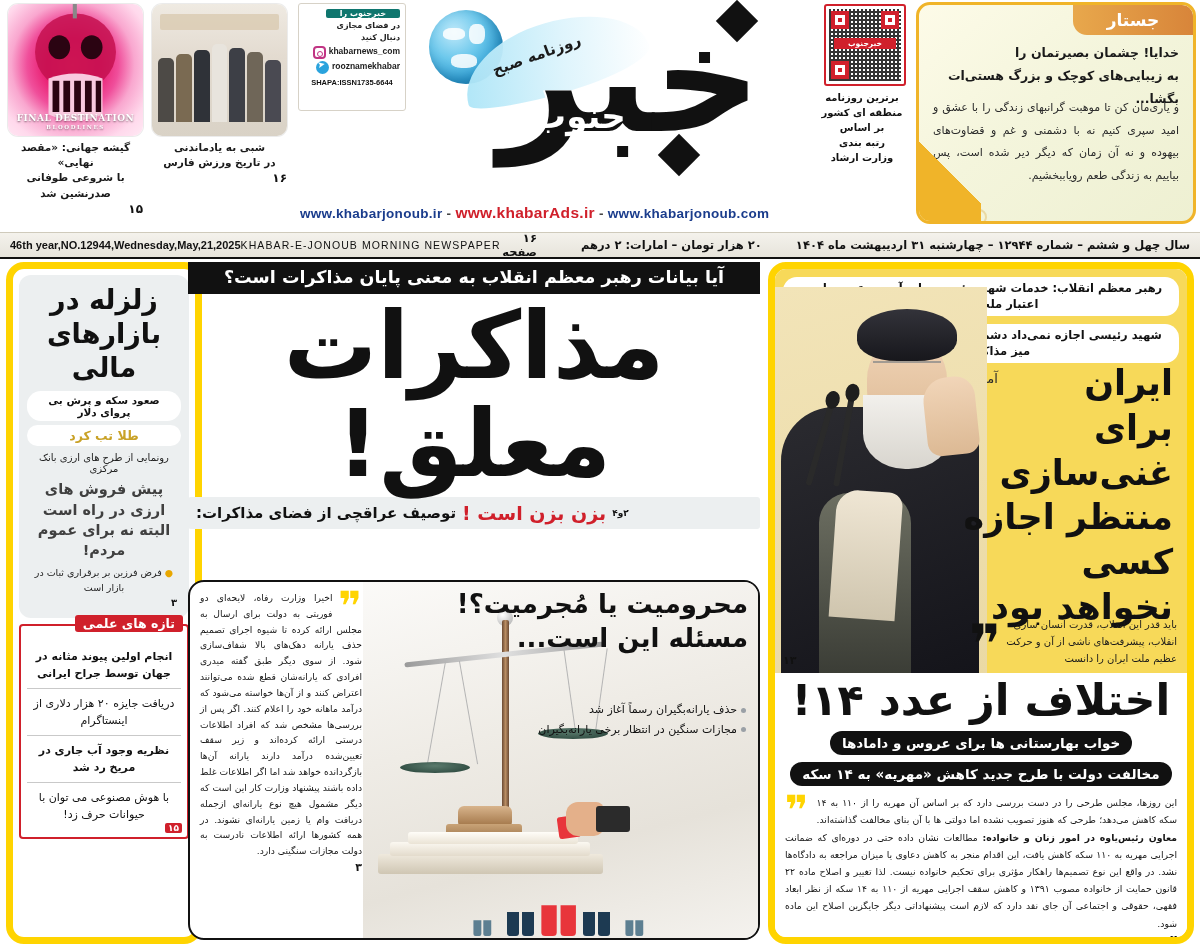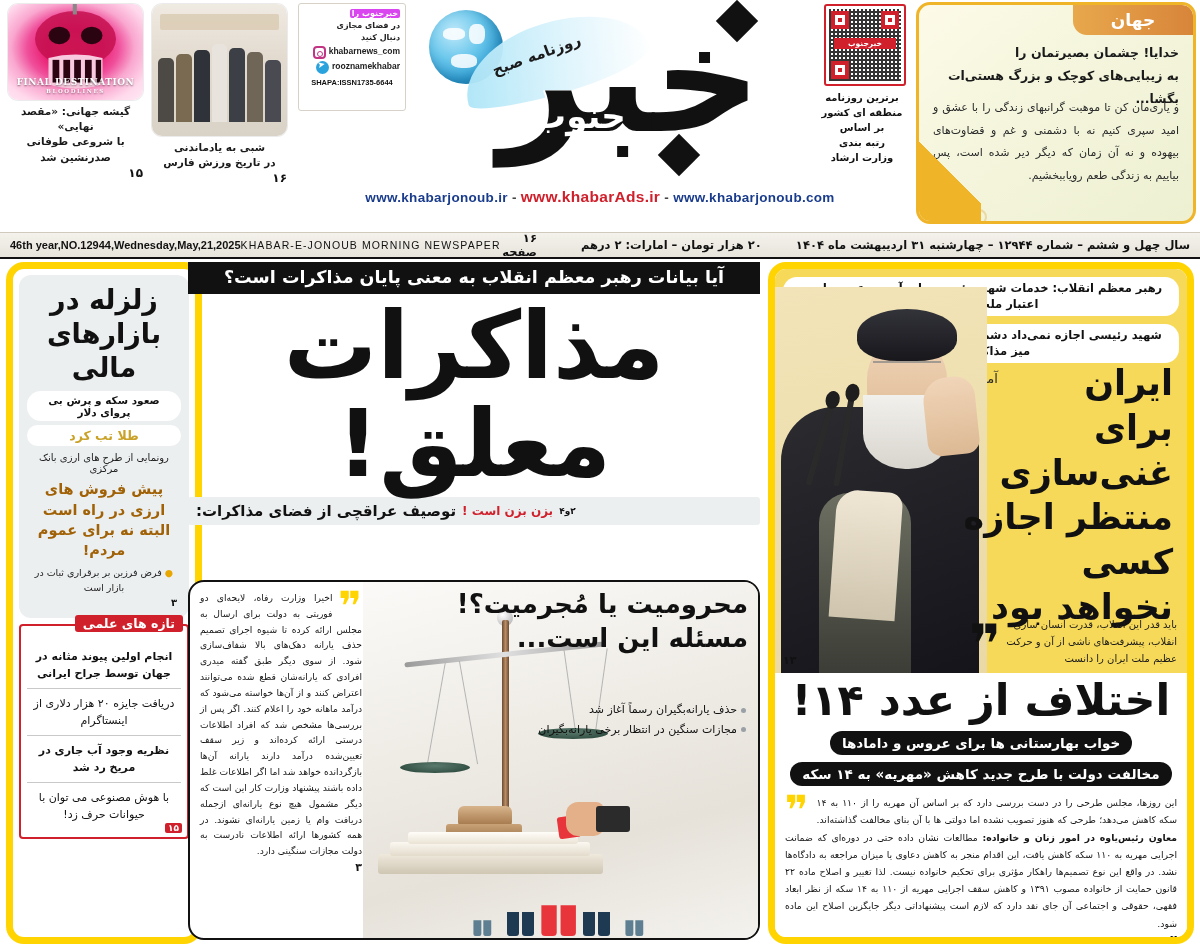--- a/index.html
+++ b/index.html
@@ -24,21 +24,21 @@
     border-radius:10px; overflow:hidden; position:relative;
     box-shadow:0 0 0 1px rgba(0,0,0,.08);
   }
   .promo .cap{
     text-align:center; font-size:10.5px; font-weight:700; line-height:1.45;
     margin-top:4px; color:#1a1a1a; letter-spacing:-.2px;
   }
   .promo .pg{ font-size:12px; font-weight:700; margin-top:1px; }
 
   #promo1{ left:8px; width:135px; }
-  #promo1 .thumb{ height:96px;
+  #promo1 .thumb{ height:132px;
     background:
       radial-gradient(ellipse at 48% 46%, #ff2f6e 0%, #e8176b 26%, #f04f9b 46%, #f9a7cf 62%, #ffd9ec 82%, #ffe9f4 100%);
   }
   #promo2{ left:152px; width:135px; }
   #promo2 .thumb{ height:132px;
     background:linear-gradient(#efeae2 0%, #e3dbd0 40%, #d9d2c6 100%);
   }
   .skullwrap{position:absolute; inset:0;}
   .filmtitle{
     position:absolute; bottom:6px; left:0; right:0; text-align:center;
@@ -51,21 +51,21 @@
   .grouprow i{ display:block; flex:1; border-radius:5px 5px 0 0;}
   .bannerstrip{position:absolute; left:8px; right:8px; top:10px; height:16px; background:#d8c8ad; border-radius:2px; opacity:.75;}
 
   
   .social{
     position:absolute; left:298px; top:3px; width:108px; height:108px;
     border:1px solid #d7d2c7; border-radius:3px; background:#fff;
     padding:4px 5px; text-align:right;
   }
   .social .s-line{ font-size:8px; font-weight:700; line-height:1.5; color:#222;}
-  .social .s-line .hl{ background:#d946ef; color:#fff; padding:0 2px; border-radius:2px;}
+  .social .s-line .hl{ background:#0f766e; color:#fff; padding:0 14px; border-radius:2px;}
   .social .row{ display:flex; align-items:flex-start; gap:3px; margin-top:2px; flex-direction:row-reverse; justify-content:flex-end;}
   .social .row span{ font-size:8.5px; font-weight:700; color:#222; font-family:"Liberation Sans",sans-serif; direction:ltr;}
   .ig{ width:13px; height:13px; border-radius:4px; border:2px solid #c13584; position:relative; flex:0 0 auto;}
   .ig:before{content:""; position:absolute; left:2.5px; top:2.5px; width:4px;height:4px;border:1.5px solid #c13584;border-radius:50%;}
   .tg{ width:13px;height:13px;border-radius:50%; background:#2aa3dd; flex:0 0 auto; position:relative;}
   .tg:after{content:"➤"; position:absolute; left:2px; top:-1px; font-size:8px; color:#fff; transform:rotate(-12deg);}
   .shapa{ font-size:7.5px; font-weight:700; margin-top:4px; text-align:center; font-family:"Liberation Sans",sans-serif; direction:ltr;}
 
   
   .logo{ position:absolute; left:404px; top:0px; width:400px; height:200px;}
@@ -94,21 +94,21 @@
   }
   .logo-jonoub{
     position:absolute; left:128px; top:96px; font-size:34px; font-weight:700; color:#fff;
     z-index:5;
   }
   .dia{ position:absolute; width:30px;height:30px; background:#111; transform:rotate(45deg); z-index:4;}
   .dia.d1{ right:52px; top:6px;}
   .dia.d2{ right:110px; top:140px;}
 
   .urls{
-    position:absolute; left:300px; top:188px; width:600px; text-align:center;
+    position:absolute; left:300px; top:204px; width:600px; text-align:left;
     font-family:"Liberation Sans",sans-serif; direction:ltr; white-space:nowrap;
     font-size:13.5px; font-weight:700; color:#1a3c8c; letter-spacing:.3px;
   }
   .urls .red{ color:#d0202b; font-size:15.5px;}
   .urls .sep{ color:#444; font-weight:700;}
 
   
   .qrblock{ position:absolute; left:818px; top:4px; width:88px; text-align:center;}
   .qrbox{ width:82px;height:82px; border:2px solid #d0202b; border-radius:3px; padding:3px; background:#fff; position:relative;}
   .qrimg{ width:100%; height:100%;
@@ -164,21 +164,21 @@
   .quake{
     margin:6px; background:#eceff0; border-radius:12px; padding:8px 8px 10px; text-align:center;
   }
   .quake h2{ font-size:27px; font-weight:700; line-height:1.25; color:#111; letter-spacing:-1px;}
   .quake .pill{
     margin:7px auto 0; background:#fff; border-radius:14px; padding:3px 6px;
     font-size:10.5px; font-weight:700; color:#111;
   }
   .quake .pill.gold{ color:#c9a227; font-size:12.5px; margin-top:4px;}
   .quake .sub{ font-size:10px; margin-top:6px; color:#222; font-weight:400;}
-  .quake h3{ font-size:14.5px; font-weight:700; line-height:1.4; margin-top:5px; color:#a16207;}
+  .quake h3{ font-size:14.5px; font-weight:700; line-height:1.4; margin-top:5px; color:#404040;}
   .quake .bullet{ font-size:9.5px; margin-top:6px; line-height:1.5; color:#222;}
   .quake .bullet b{ color:#e8a700;}
   .quake .pgno{ font-size:10px; font-weight:700; margin-top:2px; text-align:right; padding-right:4px;}
 
   .sci{
     margin:6px 6px 6px; border:2px solid #d0202b; border-radius:4px; position:relative; padding:16px 6px 8px;
   }
   .sci .sci-t{
     position:absolute; right:4px; top:-11px; background:#d0202b; color:#fff;
     font-size:12.5px; font-weight:700; padding:1px 8px; border-radius:3px;
@@ -196,21 +196,21 @@
   }
   .bighead{
     font-size:93px; font-weight:700; text-align:center; color:#111;
     line-height:1.05; padding:4px 0 2px; letter-spacing:-3px;
   }
   .subbar{
     background:#eceff0; border-radius:3px; padding:5px 8px; margin-top:2px;
     display:flex; align-items:center; justify-content:flex-start; gap:6px; flex-direction:row-reverse;
   }
   .subbar .t{ font-size:15px; font-weight:700; color:#111;}
-  .subbar .r{ font-size:12px; font-weight:700; color:#d0202b;}
+  .subbar .r{ font-size:19px; font-weight:700; color:#d0202b;}
   .subbar .pg{ font-size:9px; font-weight:700; margin-right:auto; color:#111;}
 
   .midcard{
     position:absolute; left:0; top:318px; width:572px; height:360px;
     border:2.5px solid #111; border-radius:16px; overflow:hidden; background:#fff;
   }
   .mc-photo{
     position:absolute; right:0; top:0; width:395px; height:100%;
     background:linear-gradient(165deg,#fbfaf8 0%,#efece6 40%,#e6e2da 70%,#f4f2ee 100%);
   }
@@ -412,21 +412,21 @@
         <span class="qrband">خبرجنوب</span>
       </div>
       <div class="qrcap" style="white-space: pre-line;">برترین روزنامه
 منطقه ای کشور
 بر اساس
 رتبه بندی
 وزارت ارشاد</div>
     </div>
 
     <div class="jostar">
-      <div class="tabtitle">جهان</div>
+      <div class="tabtitle">جستار</div>
       <div class="lead" style="white-space: pre-line;">خدایا! چشمان بصیرتمان را
 به زیبایی‌های کوچک و بزرگ هستی‌ات بگشا...</div>
       <div class="body">و یاری‌مان کن تا موهبت گرانبهای زندگی را با عشق و امید سپری کنیم نه با دشمنی و غم و قضاوت‌های بیهوده و نه آن زمان که دیگر دیر شده است، پس بیاییم به زندگی طعم رویاببخشیم.</div>
       <span class="deco c1"></span>
       <span class="deco c2"></span>
       <span class="corner"></span>
     </div>
   </div>
 
   <div class="infobar">

